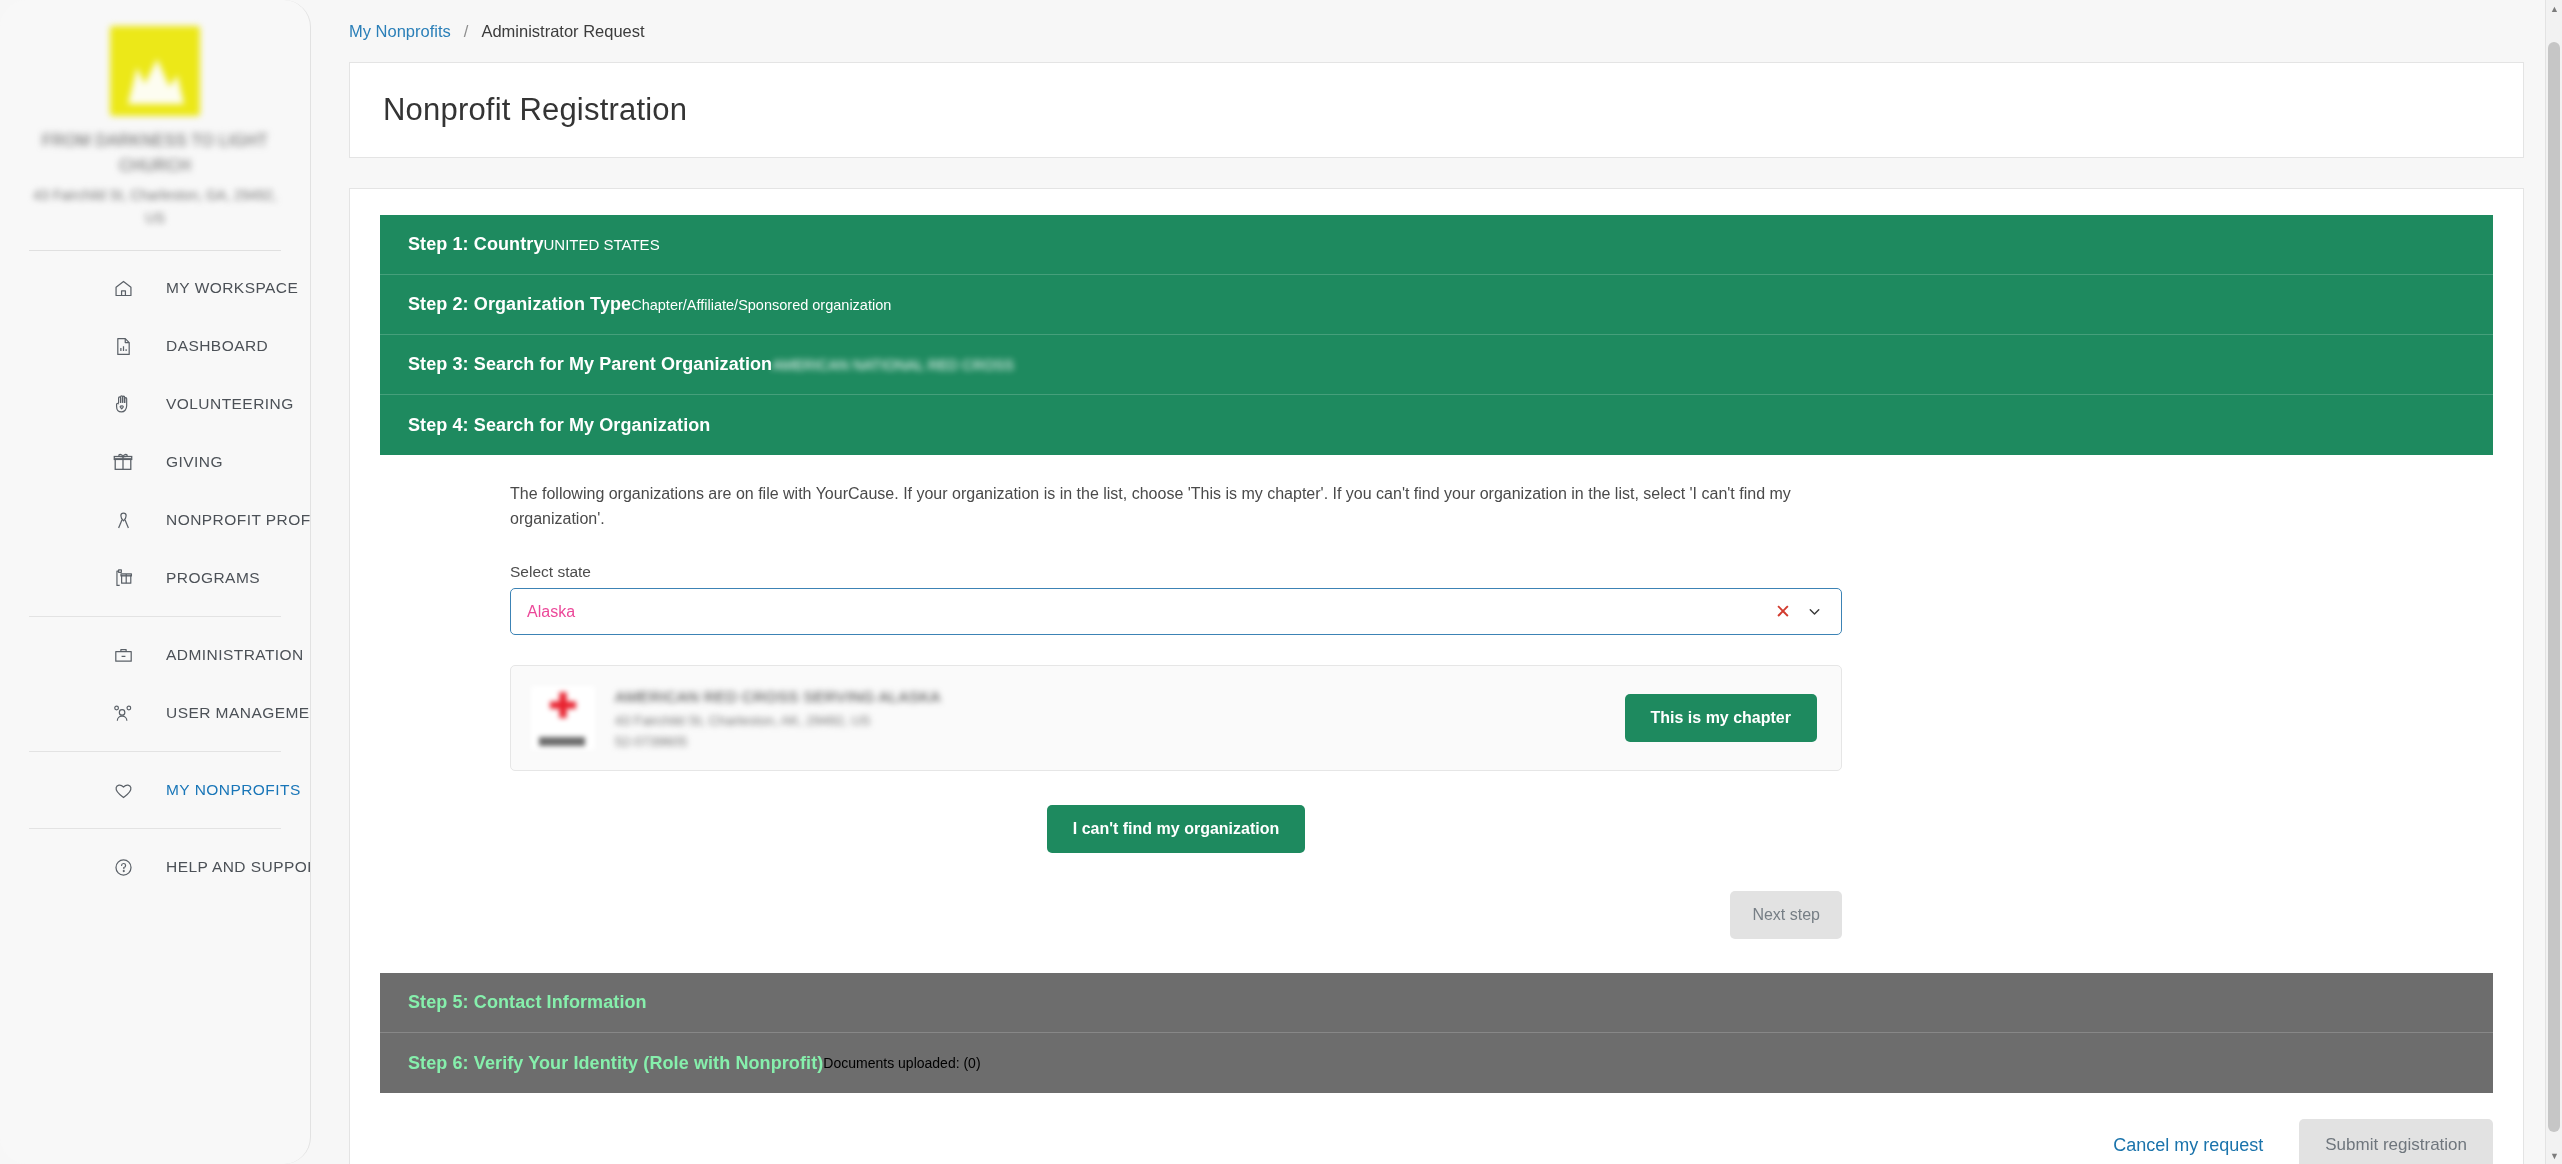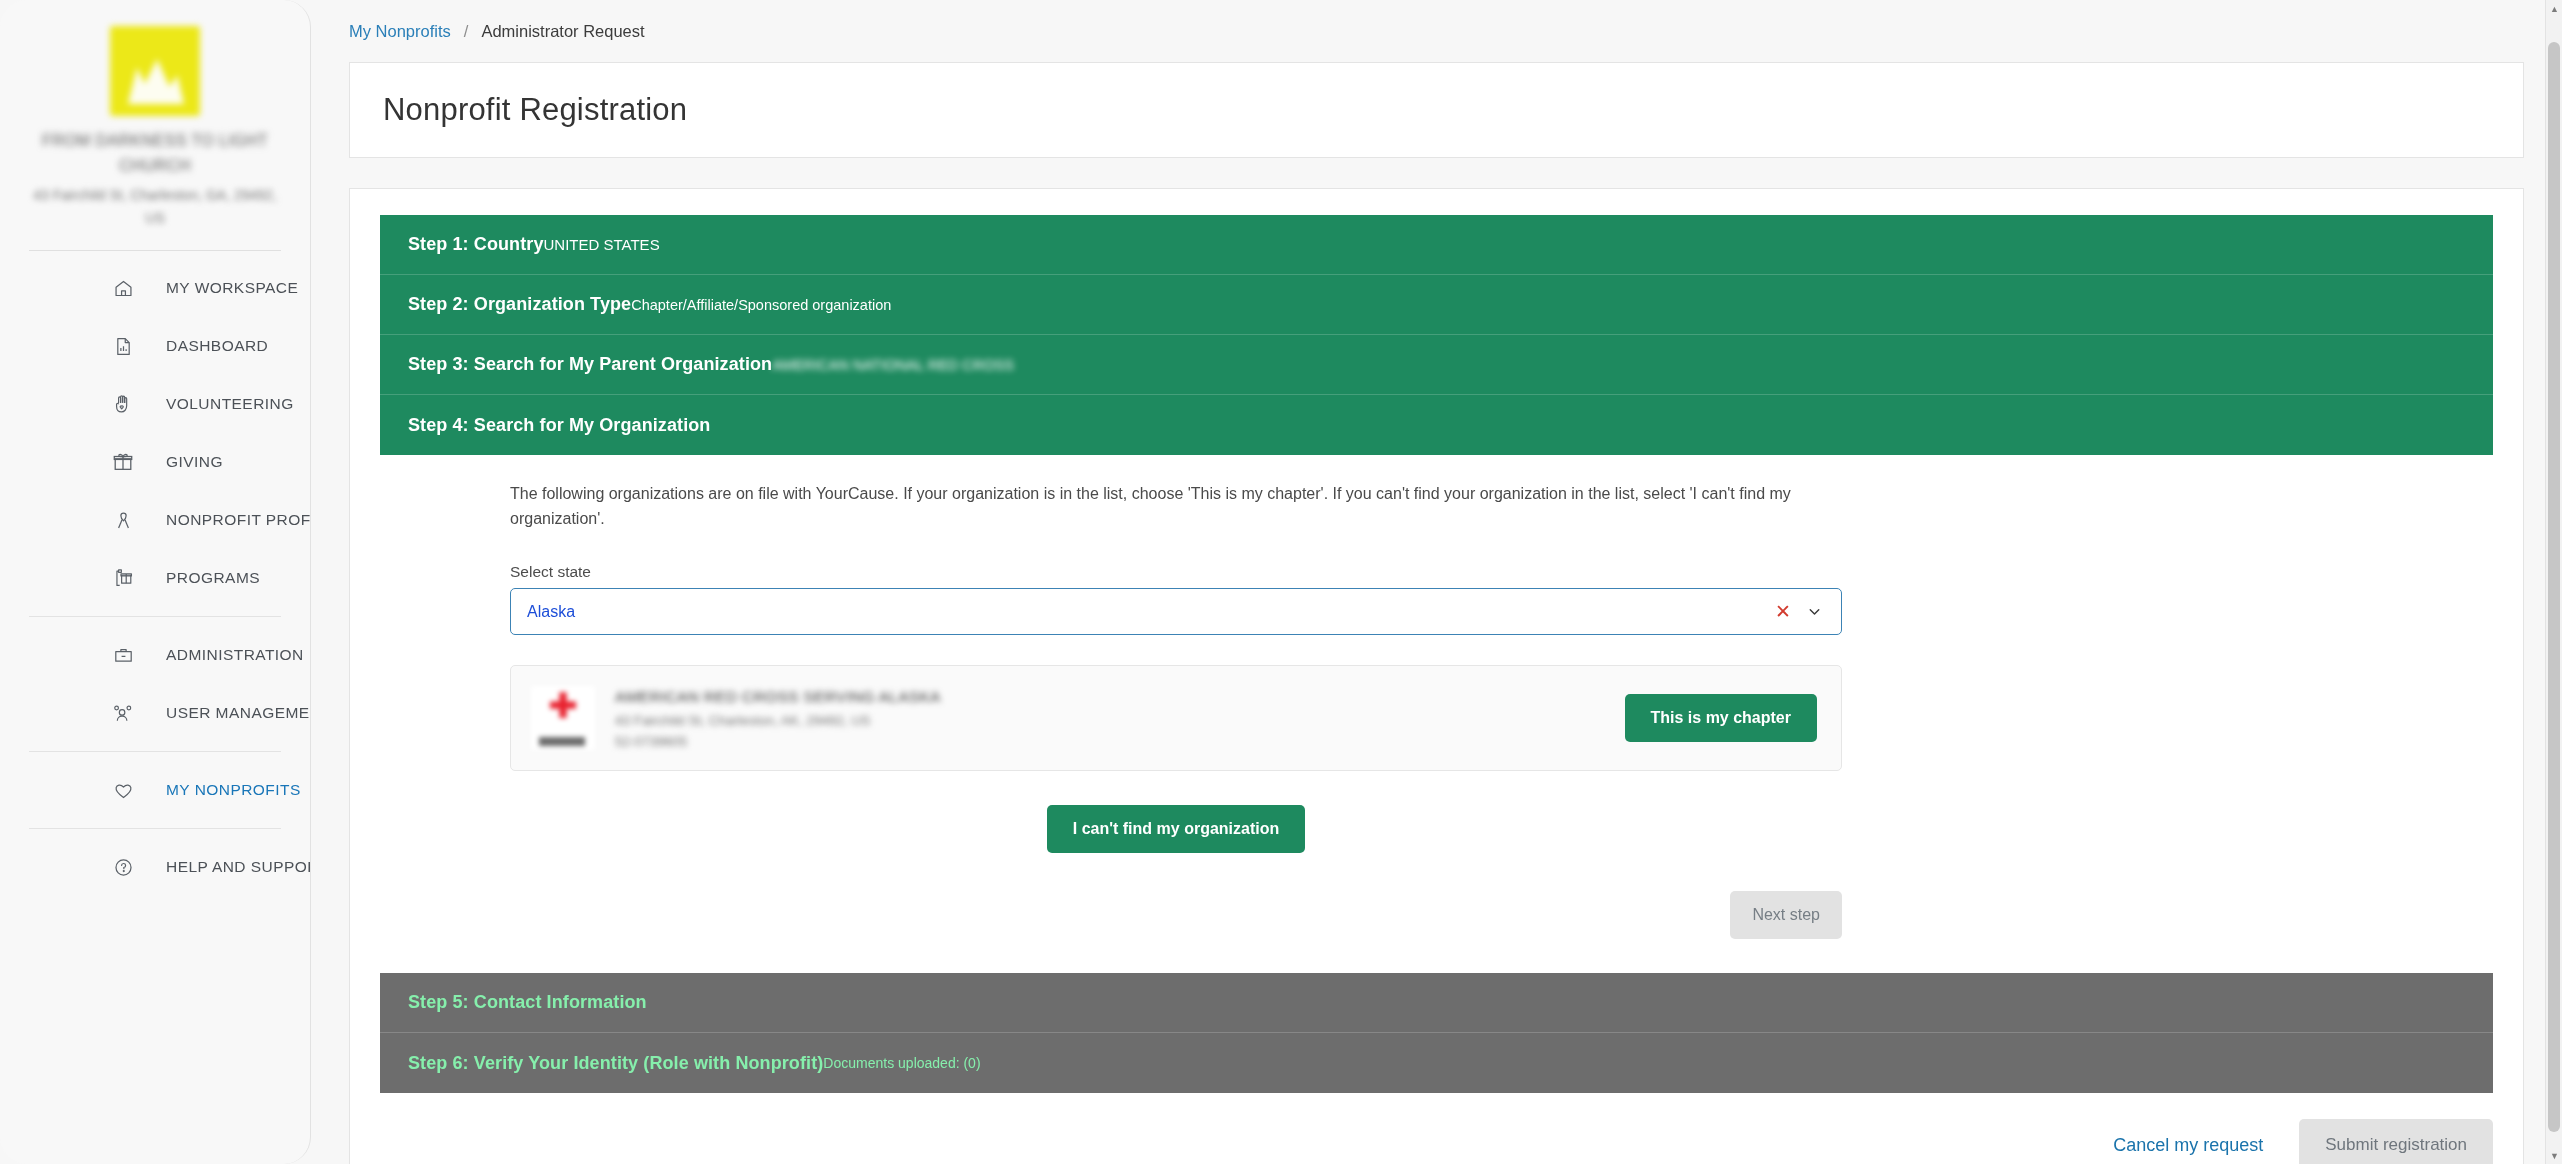--- a/index.html
+++ b/index.html
@@ -179,41 +179,41 @@
     padding: 0 28px;
     border-bottom: 1px solid rgba(255,255,255,.18);
   }
   .step-row:last-of-type { border-bottom: none; }
   .step-title { font-size: 18px; font-weight: bold; letter-spacing: .1px; }
   .step-value { font-size: 15px; }
   .step-value.small { font-size: 14.5px; }
   .step-value.redact { filter: blur(3.4px); user-select: none; }
   .step-row.disabled { background: #6d6d6d; color: #8d8d8d; }
   .step-row.disabled .step-title { color: #86efac; }
-  .step-row.disabled .step-value { color: #86efac; font-size: 14px; }
+  .step-row.disabled .step-value { color: #000000; font-size: 14px; }
 
   .panel-body { padding: 26px 0 0 160px; }
   .helptext {
     width: 1330px;
     font-size: 16px;
     line-height: 25px;
     color: #4a4a4a;
   }
   .field { margin-top: 32px; width: 1332px; }
   .field-label { font-size: 15.5px; color: #4c4c4c; margin-bottom: 7px; }
   .select-box {
     height: 47px;
     border: 1px solid #3c83b5;
     border-radius: 5px;
     background: #fff;
     display: flex;
     align-items: center;
     padding: 0 10px 0 16px;
   }
-  .select-val { flex: 1 1 auto; font-size: 16px; color: #1d4ed8; }
+  .select-val { flex: 1 1 auto; font-size: 16px; color: #ec4899; }
   .clear-x {
     width: 28px; height: 28px;
     display:flex; align-items:center; justify-content:center;
     color:#d23b2e; font-size: 19px; line-height: 1;
   }
   .chev {
     width: 34px; height: 28px;
     display:flex; align-items:center; justify-content:center;
     color:#3a3a3a;
   }

